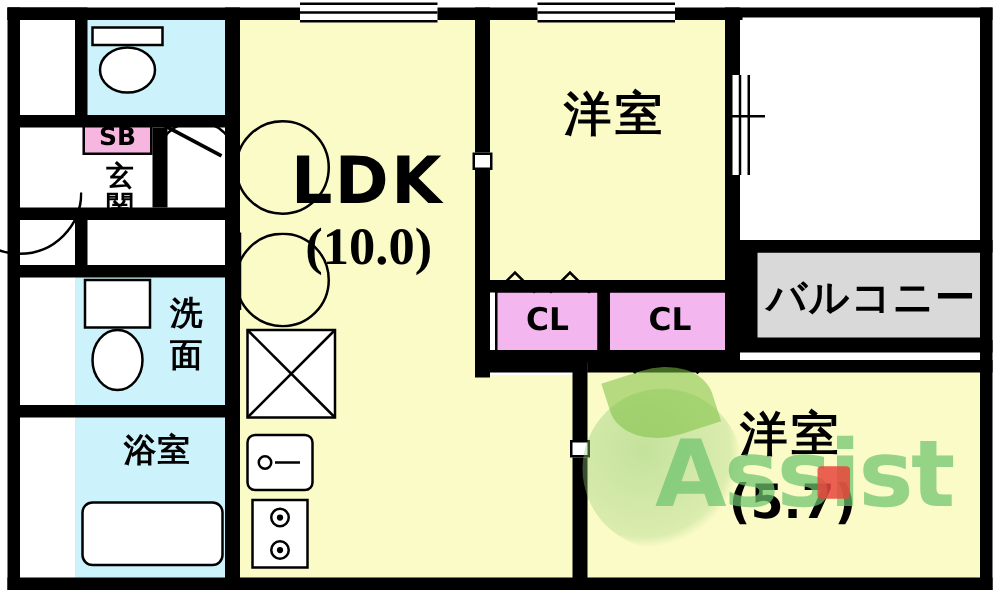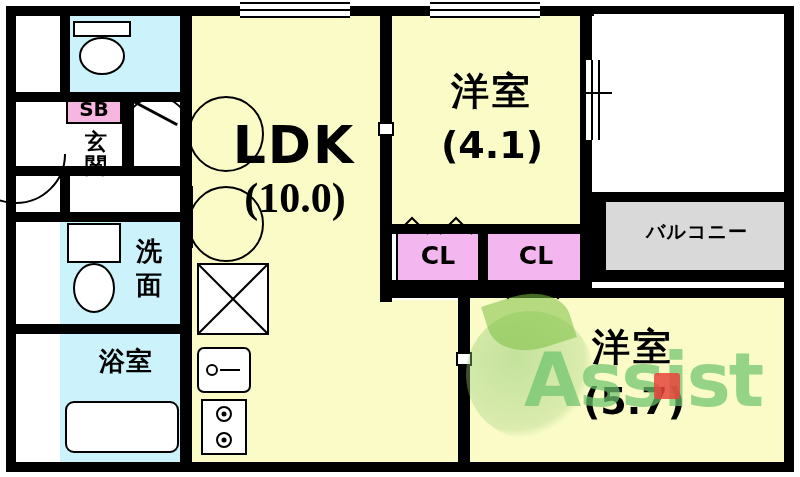--- a/index.html
+++ b/index.html
@@ -171,34 +171,33 @@
     <circle cx="24" cy="16" r="7" fill="none" stroke="#000" stroke-width="2"></circle>
     <circle cx="24" cy="16" r="2.5" fill="#000"></circle>
     <circle cx="24" cy="42" r="7" fill="none" stroke="#000" stroke-width="2"></circle>
     <circle cx="24" cy="42" r="2.5" fill="#000"></circle>
   </svg>
 
   <div class="lbl" style="left:214px;top:118px;width:160px;font-size:52px;letter-spacing:2px;">LDK</div>
   <div class="lbl" style="left:200px;top:176px;width:190px;font-size:42px;font-family:Liberation Serif, serif;">(10.0)</div>
 
   <div class="lbl" style="left:412px;top:72px;width:160px;font-size:38px;letter-spacing:3px;">洋室</div>
-  <div class="lbl" style="left:408px;top:126px;width:168px;font-size:38px;">(4.1)</div>
 
   <div class="lbl" style="left:548px;top:328px;width:170px;font-size:38px;letter-spacing:3px;">洋室</div>
   <div class="lbl" style="left:546px;top:382px;width:176px;font-size:38px;">(5.7)</div>
 
   <div class="lbl" style="left:74px;top:130px;width:44px;font-size:22px;">玄</div>
   <div class="lbl" style="left:74px;top:154px;width:44px;font-size:22px;">関</div>
 
   <div class="lbl" style="left:124px;top:238px;width:50px;font-size:26px;">洗</div>
   <div class="lbl" style="left:124px;top:272px;width:50px;font-size:26px;">面</div>
 
   <div class="lbl" style="left:72px;top:348px;width:108px;font-size:26px;letter-spacing:1px;">浴室</div>
 
-  <div class="lbl" style="left:608px;top:222px;width:178px;font-size:19px;letter-spacing:1px;">バルコニー</div>
+  <div class="lbl" style="left:608px;top:222px;width:178px;font-size:32px;letter-spacing:1px;">バルコニー</div>
 
   <div class="lbl" style="left:68px;top:99px;width:52px;font-size:20px;">SB</div>
 
   <div class="lbl" style="left:398px;top:243px;width:80px;font-size:25px;">CL</div>
   <div class="lbl" style="left:488px;top:243px;width:96px;font-size:25px;">CL</div>
 
   <div id="wm">
     <div class="leaf"></div>
     <div class="leaf2"></div>
     <div class="wtext">Assist</div>

